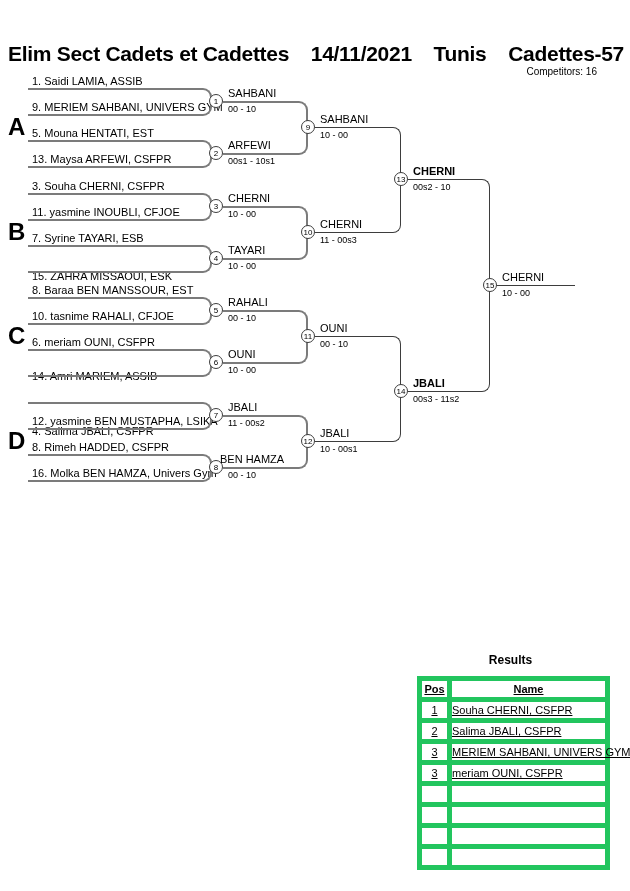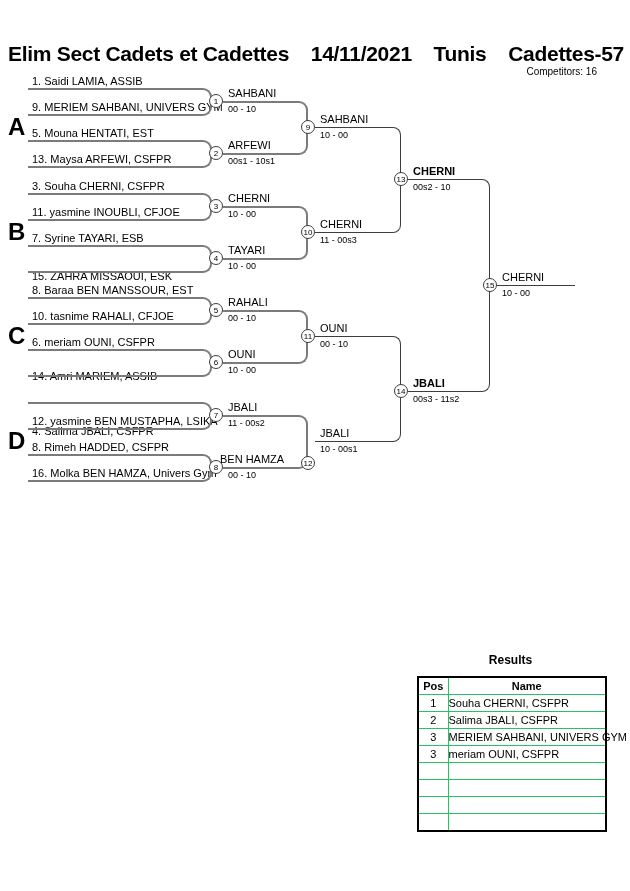--- a/index.html
+++ b/index.html
@@ -18,21 +18,21 @@
   .bt1{border-top:2px solid #7b7b7b;border-right:2px solid #7b7b7b;border-top-right-radius:9px;}
   .bb1{border-bottom:2px solid #7b7b7b;border-right:2px solid #7b7b7b;border-bottom-right-radius:9px;}
   .bt2{border-top:1px solid #3d3d3d;border-right:1px solid #3d3d3d;border-top-right-radius:8px;}
   .bb2{border-bottom:1px solid #3d3d3d;border-right:1px solid #3d3d3d;border-bottom-right-radius:8px;}
   .tail{border-top:1px solid #3d3d3d;}
   .circle{box-sizing:border-box;width:14px;height:14px;border:1px solid #3d3d3d;border-radius:50%;
           background:#fff;font-size:8px;display:flex;align-items:center;justify-content:center;z-index:2;}
   .results-title{left:417px;width:187px;top:653px;text-align:center;font-weight:bold;font-size:12px;}
   table.results{position:absolute;left:417px;top:676px;width:188px;border-collapse:collapse;
                 table-layout:fixed;font-size:11px;border:2px solid #000;}
-  table.results th,table.results td{border:1px solid #22c55e;height:16px;padding:0;overflow:visible;}
+  table.results th,table.results td{border:5px solid #22c55e;height:16px;padding:0;overflow:visible;text-decoration:underline;}
   table.results th{font-weight:bold;text-align:center;}
   td.pos{text-align:center;}
   td.name{text-align:left;padding-left:6px;white-space:nowrap;}
   col.c-pos{width:30px;} col.c-name{width:158px;}
 </style>
 </head>
 <body>
 
 <div class="page">
 
@@ -106,21 +106,21 @@
   <div class="abs circle" style="left:209px;top:146px;">2</div>
   <div class="abs circle" style="left:209px;top:199px;">3</div>
   <div class="abs circle" style="left:209px;top:251px;">4</div>
   <div class="abs circle" style="left:209px;top:303px;">5</div>
   <div class="abs circle" style="left:209px;top:355px;">6</div>
   <div class="abs circle" style="left:209px;top:408px;">7</div>
   <div class="abs circle" style="left:209px;top:460px;">8</div>
   <div class="abs circle" style="left:301px;top:120px;">9</div>
   <div class="abs circle" style="left:301px;top:225px;">10</div>
   <div class="abs circle" style="left:301px;top:329px;">11</div>
-  <div class="abs circle" style="left:301px;top:456px;">12</div>
+  <div class="abs circle" style="left:301px;top:434px;">12</div>
   <div class="abs circle" style="left:394px;top:172px;">13</div>
   <div class="abs circle" style="left:394px;top:384px;">14</div>
   <div class="abs circle" style="left:483px;top:278px;">15</div>
 
   <div class="abs wname" style="left:228px;top:87px;">SAHBANI</div>
   <div class="abs score" style="left:228px;top:104px;">00 - 10</div>
   <div class="abs wname" style="left:228px;top:139px;">ARFEWI</div>
   <div class="abs score" style="left:228px;top:156px;">00s1 - 10s1</div>
   <div class="abs wname" style="left:228px;top:192px;">CHERNI</div>
   <div class="abs score" style="left:228px;top:209px;">10 - 00</div>

